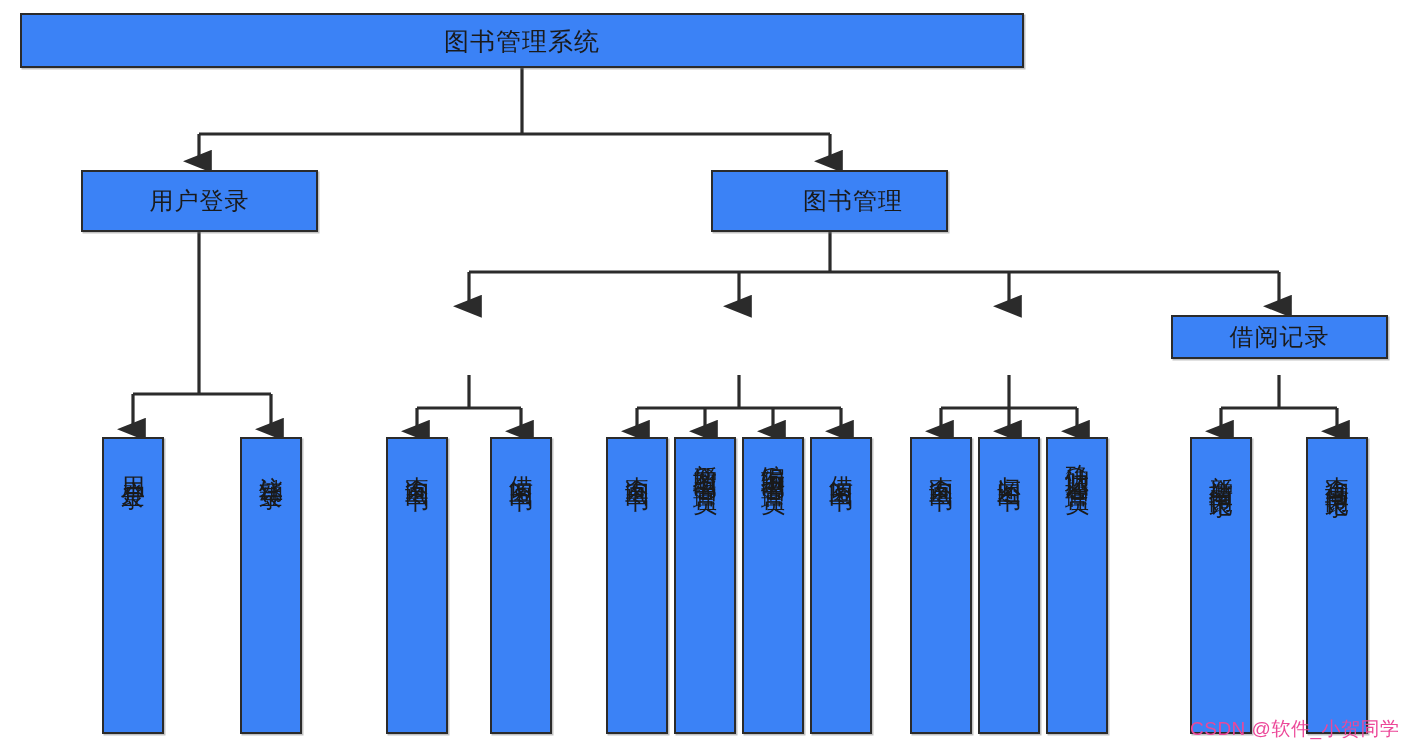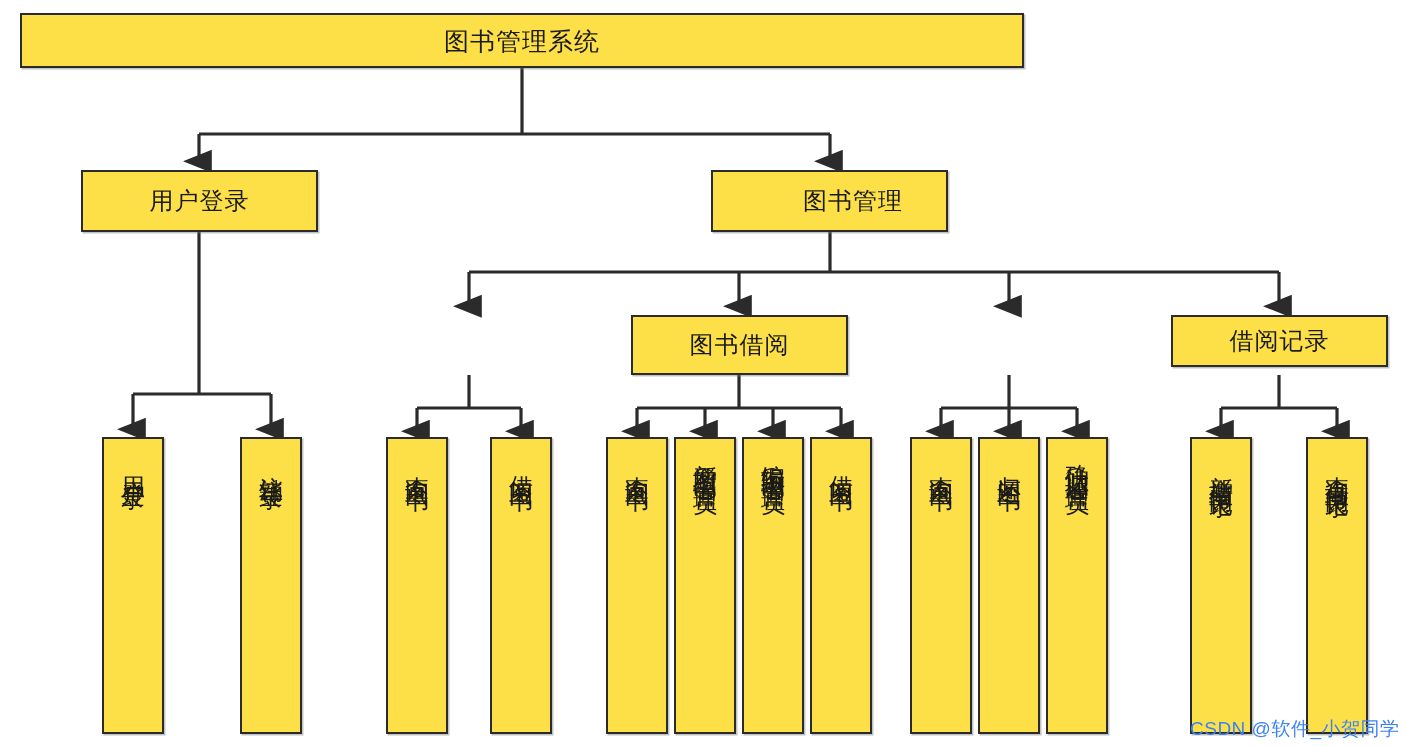--- a/index.html
+++ b/index.html
@@ -21,21 +21,21 @@
     position: absolute;
     left: 0; top: 0;
     width: 1405px;
     height: 747px;
     pointer-events: none;
   }
   .node {
     position: absolute;
     box-sizing: border-box;
     border: 2.5px solid #2b2b2b;
-    background: #fde047;
+    background: #3b82f6;
     display: flex;
     align-items: center;
     justify-content: center;
     color: #1a1a1a;
     box-shadow: 1.5px 1.5px 0 rgba(120,120,120,0.45);
   }
   .node.horiz {
     font-size: 24px;
     letter-spacing: 1px;
     line-height: 1.2;
@@ -56,21 +56,21 @@
     text-orientation: upright;
     white-space: nowrap;
     line-height: 1.0;
     letter-spacing: 4px;
   }
   .watermark {
     position: absolute;
     left: 1190px;
     top: 716px;
     font-size: 19px;
-    color: #3b82f6;
+    color: #ec4899;
     white-space: nowrap;
     letter-spacing: 0.5px;
   }
 </style>
 </head>
 <body>
 
 <div id="canvas">
 
   <svg id="edges" viewBox="0 0 1405 747" width="1405" height="747">
@@ -127,24 +127,21 @@
     <span>图书管理系统</span>
   </div>
 
   <div class="node horiz" style="left:81px; top:170px; width:237px; height:62px;">
     <span>用户登录</span>
   </div>
   <div class="node horiz" style="left:711px; top:170px; width:237px; height:62px;padding-left:47px;">
     <span>图书管理</span>
   </div>
 
-  <div class="node horiz" style="left:631px; top:315px; width:217px; height:60px;">
-    <span>图书借阅</span>
-  </div>
-  <div class="node horiz" style="left:1171px; top:315px; width:217px; height:52px;">
+  <div class="node horiz" style="left:1171px; top:315px; width:217px; height:44px;">
     <span>借阅记录</span>
   </div>
 
   <div class="node vert" style="left:102px; top:437px; width:62px; height:297px;">
     <span class="vlabel">用户登录</span>
   </div>
   <div class="node vert" style="left:240px; top:437px; width:62px; height:297px;">
     <span class="vlabel">注销登录</span>
   </div>
 

